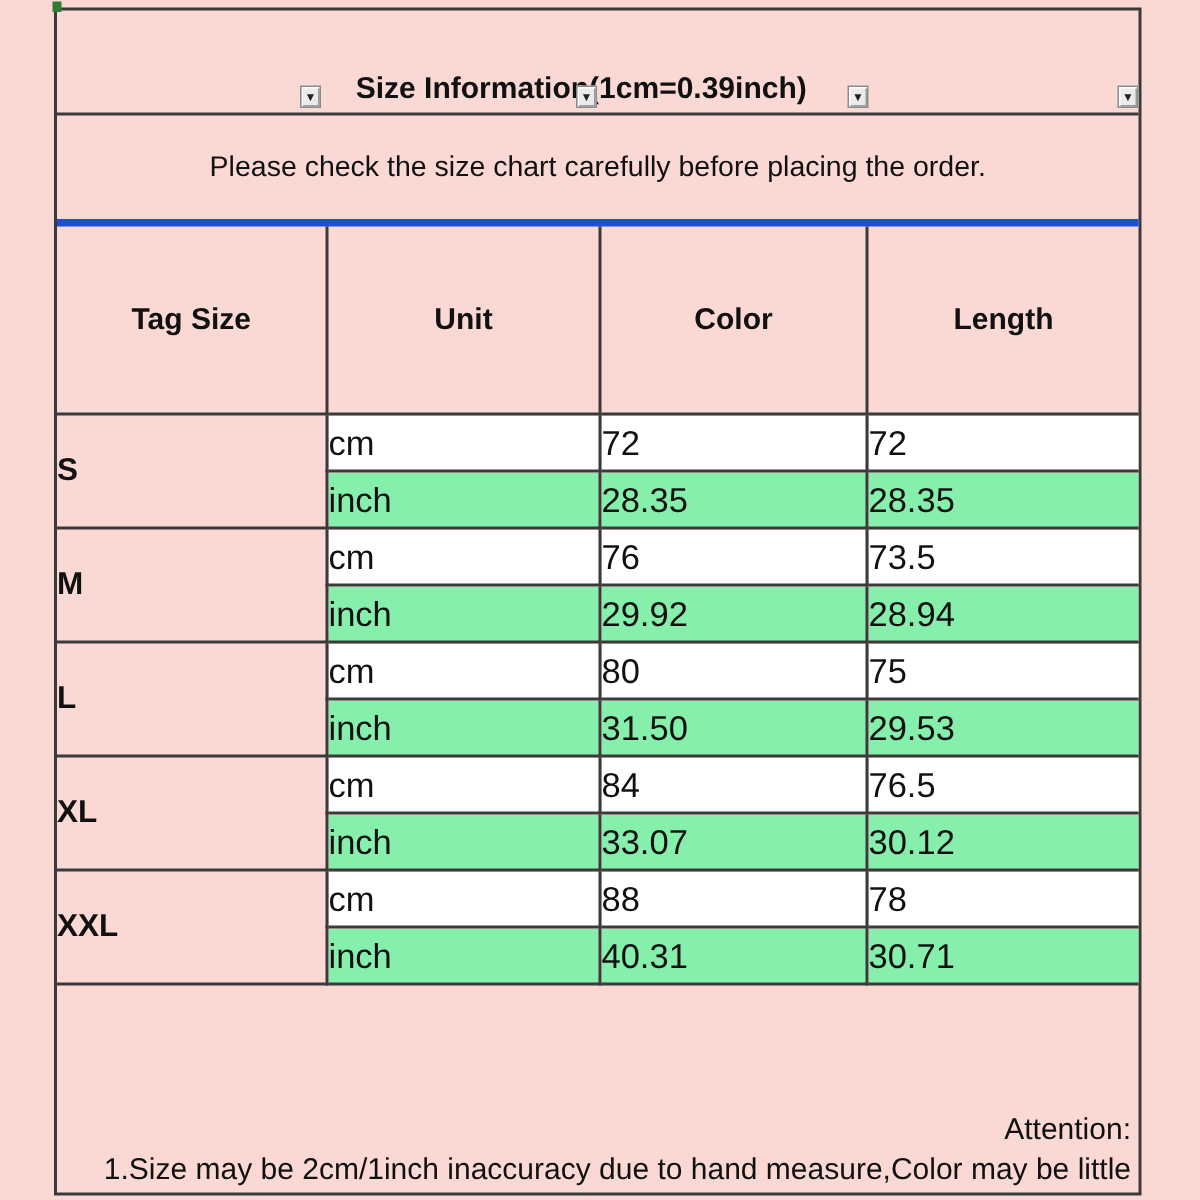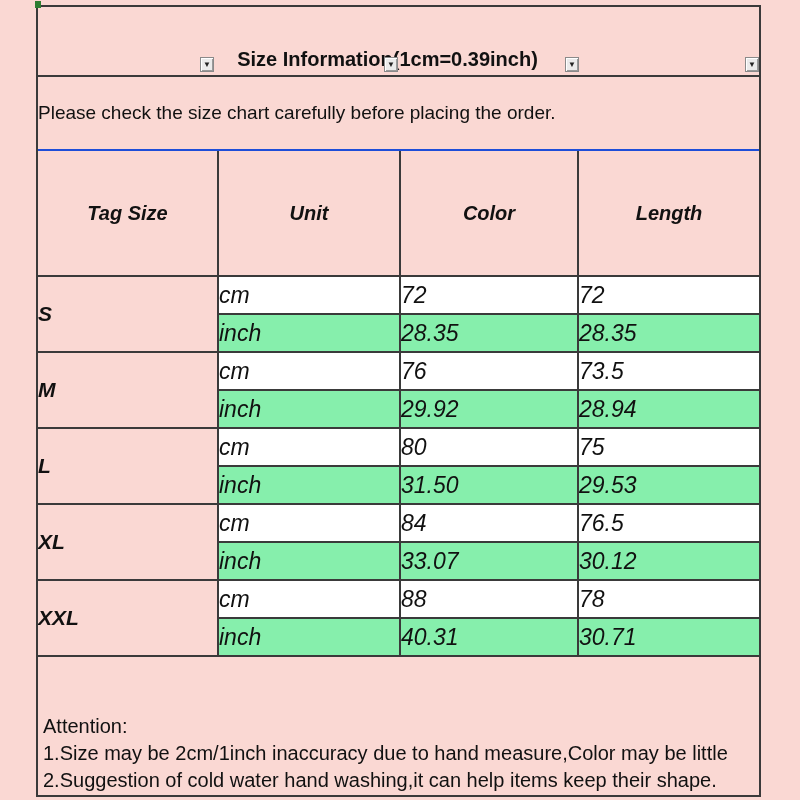--- a/index.html
+++ b/index.html
@@ -30,41 +30,41 @@
     position:absolute; bottom:3px; width:14px; height:15px;
     box-sizing:border-box; background:#ebebeb; border:1px solid #8a8a8a;
     box-shadow: inset 1px 1px 0 #ffffff, inset -1px -1px 0 #9a9a9a;
     display:flex; align-items:center; justify-content:center;
     z-index:2; cursor:pointer;
   }
   .filter-btn .arrow { font-size:8px; line-height:1; color:#222; }
   .fb1 { left:162px; } .fb2 { left:346px; } .fb3 { left:527px; } .fb4 { left:707px; }
   .row-notice {
     height:74px; flex:0 0 74px; box-sizing:border-box;
-    border-bottom:2px solid #1d4ed8;
-    display:flex; align-items:center; 
+    border-bottom:5px solid #1d4ed8;
+    display:flex; align-items:center; justify-content:center;
     font-size:19px;
   }
   table.size-table { border-collapse:collapse; table-layout:fixed; width:100%; }
   .size-table th, .size-table td {
-    border:2px solid #3a3a3a; padding:0; overflow:hidden;font-style:italic;
+    border:2px solid #3a3a3a; padding:0; overflow:hidden;
   }
   .size-table th { height:124px; font-size:20px; font-weight:bold; border-top:0; }
   .size-table th:first-child, .size-table td:first-child { border-left:0; }
   .size-table th:last-child,  .size-table td:last-child  { border-right:0; }
   .size-table tr.data-row { height:38px; }
   .size-table td { font-size:23px; }
   .size-table td.size-cell { background:#fad8d3; font-weight:bold; font-size:21px; }
   .size-table tr.cm-row td.u-cell { background:#ffffff; }
   .size-table tr.inch-row td.u-cell { background:#86efac; }
   .attention {
     flex:1 1 auto; display:flex; flex-direction:column; justify-content:flex-end;
     padding:2px 5px 1px 5px; font-size:20px; line-height:27px;
   }
-  .attention div { white-space:nowrap; }
+  .attention div { white-space:nowrap;text-align:right; }
 </style>
 </head>
 <body>
 
 <div class="corner-dot"></div>
 
 <div class="sheet">
 
   <div class="row-title">
     <div class="title-text">Size Information(1cm=0.39inch)</div>
@@ -159,16 +159,15 @@
       <td class="u-cell">inch</td>
       <td class="u-cell">40.31</td>
       <td class="u-cell">30.71</td>
     </tr>
   </tbody>
     </table>
 
   <div class="attention">
     <div>Attention:</div>
     <div>1.Size may be 2cm/1inch inaccuracy due to hand measure,Color may be little</div>
-    <div>2.Suggestion of cold water hand washing,it can help items keep their shape.</div>
   </div>
 
 </div>
 
 </body></html>

